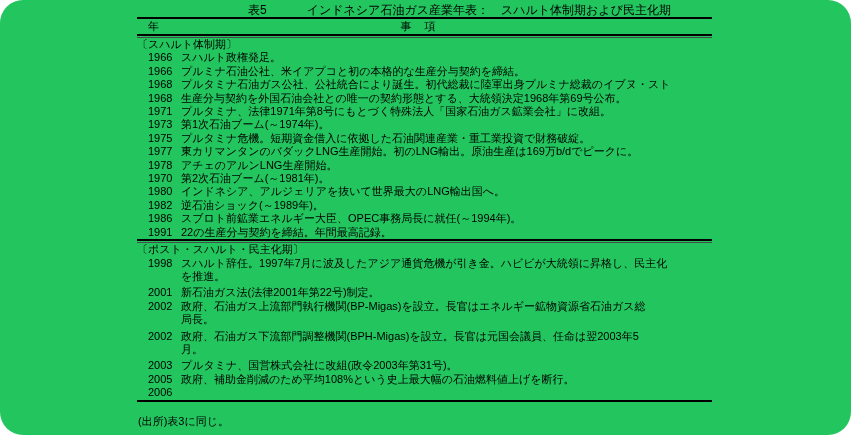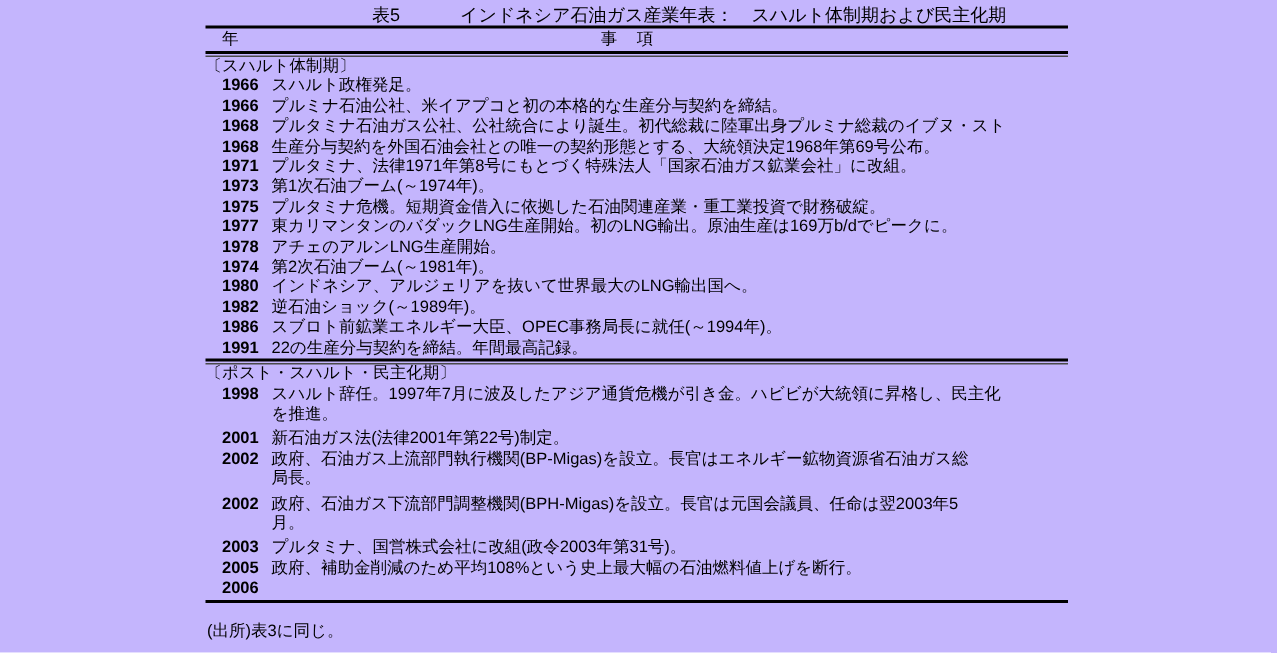--- a/index.html
+++ b/index.html
@@ -1,22 +1,23 @@
 <!DOCTYPE html>
 <html><head>
 <meta charset="utf-8">
 <style>
   html,body{margin:0;padding:0;background:#fff;}
   .page{
     position:relative;
     width:851px;height:435px;
-    background:#c4b5fd;color:#000;
+    background:#22c55e;color:#000;
     font-family:"Liberation Sans","DejaVu Sans",sans-serif;
     font-size:11px;line-height:13.4px;
     overflow:hidden;
+    border-radius:23px;
   }
   .title{
     padding:3px 0 0 248px;
     height:14px;
     font-size:12px;line-height:14px;
     white-space:nowrap;
   }
   .title-text{margin-left:40px;}
   .table{
     margin-left:137px;
@@ -28,21 +29,21 @@
   .year-h{position:absolute;left:11px;top:1px;}
   .item-h{position:absolute;left:0;right:12px;top:1px;text-align:center;letter-spacing:1px;}
   .double-rule{
     border-top:2px solid #000;
     border-bottom:1px solid #4a4a4a;
     height:1px;
   }
   .section-label{white-space:nowrap;}
   .row{display:flex;align-items:flex-start;}
   .row.multi{margin-bottom:3px;}
-  .row .year{margin-left:11px;width:33px;flex:0 0 33px;font-weight:bold;}
+  .row .year{margin-left:11px;width:33px;flex:0 0 33px;}
   .row .event{flex:0 0 auto;}
   .row .event .line{white-space:nowrap;}
   .source{margin-left:138px;padding-top:13px;white-space:nowrap;}
 </style>
 </head>
 <body>
 
 <div class="page">
 
   <div class="title">
@@ -105,21 +106,21 @@
             <div class="line">東カリマンタンのバダックLNG生産開始。初のLNG輸出。原油生産は169万b/dでピークに。</div>
           </span>
         </div>
         <div class="row">
           <span class="year">1978</span>
           <span class="event">
             <div class="line">アチェのアルンLNG生産開始。</div>
           </span>
         </div>
         <div class="row">
-          <span class="year">1974</span>
+          <span class="year">1970</span>
           <span class="event">
             <div class="line">第2次石油ブーム(～1981年)。</div>
           </span>
         </div>
         <div class="row">
           <span class="year">1980</span>
           <span class="event">
             <div class="line">インドネシア、アルジェリアを抜いて世界最大のLNG輸出国へ。</div>
           </span>
         </div>

